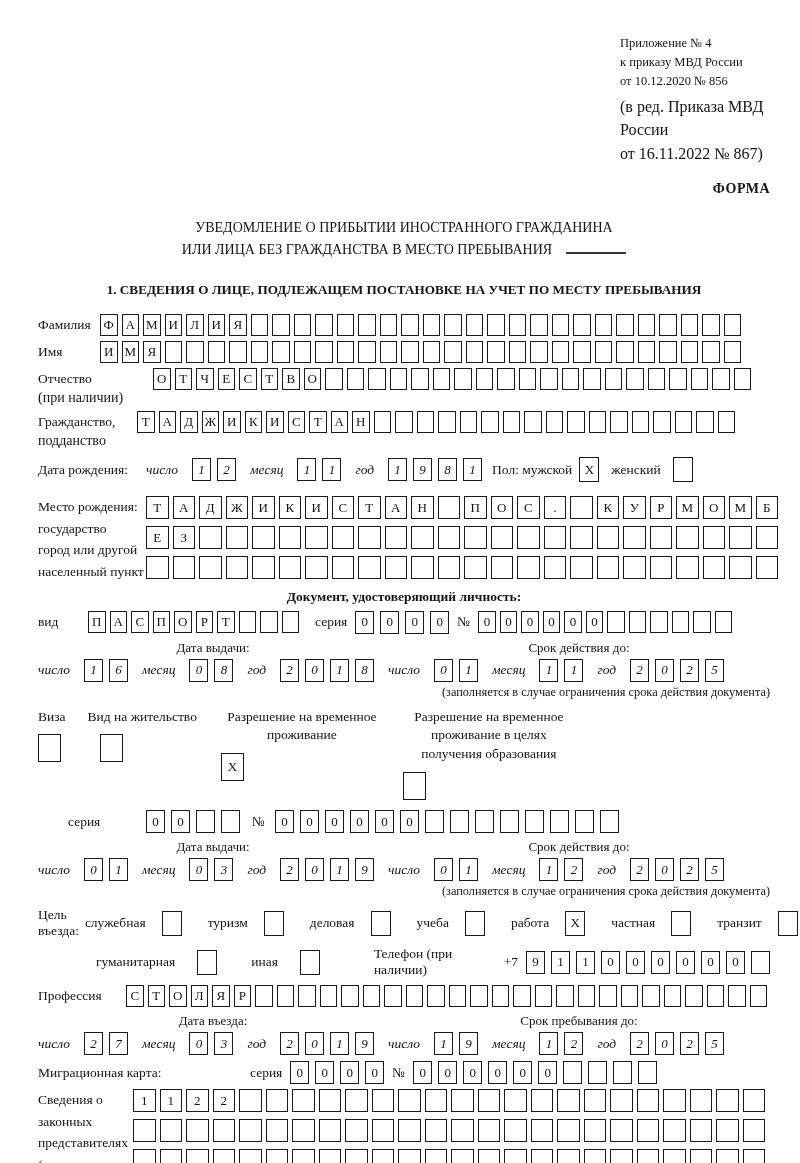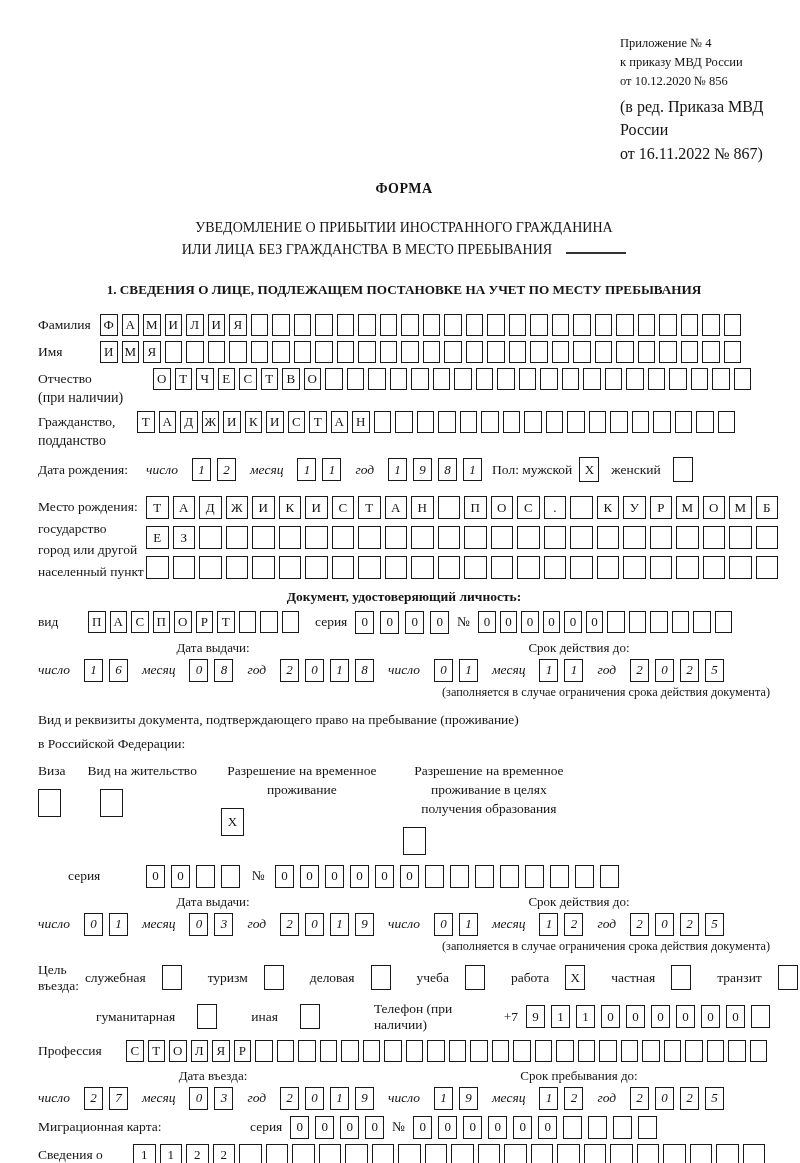--- a/index.html
+++ b/index.html
@@ -2,21 +2,21 @@
 <html><head>
 <meta charset="utf-8">
 <style>
   html,body{margin:0;padding:0;background:#fff;}
   body{width:800px;height:1163px;overflow:hidden;font-family:"Liberation Serif",serif;color:#141414;}
   .page{box-sizing:border-box;width:800px;height:1163px;padding:34px 30px 0 38px;}
 
   
   .annex{margin-left:582px;font-size:12.5px;line-height:1.5;}
   .annex-note{margin-top:5px;font-size:16px;line-height:1.45;}
-  .forma{margin-top:16px;text-align:center;font-weight:bold;font-size:14px;letter-spacing:.5px;}
+  .forma{margin-top:16px;text-align:right;font-weight:bold;font-size:14px;letter-spacing:.5px;}
   .title{margin-top:20px;text-align:center;font-weight:normal;font-size:14px;line-height:1.55;}
   .title-underline{display:inline-block;width:60px;border-bottom:2px solid #333;margin-left:14px;vertical-align:baseline;}
   .section1{margin-top:22px;margin-bottom:16px;text-align:center;font-weight:bold;font-size:13.2px;}
 
   
   .frow{display:flex;align-items:center;margin-bottom:5px;font-size:13.5px;}
   .flabel{flex-shrink:0;}
   .subline{font-size:14px;margin:-2px 0 5px 0;}
   .cells{display:flex;gap:4px;}
   .cell{box-sizing:border-box;flex-shrink:0;width:17.5px;height:22px;border:1.7px solid #1a1a1a;
@@ -419,24 +419,20 @@
       <span class="cells date">
           <span class="cell">2</span>
           <span class="cell">0</span>
           <span class="cell">2</span>
           <span class="cell">5</span>
         </span>
     </span>
   </div>
   <div class="note">(заполняется в случае ограничения срока действия документа)</div>
 
-  <div class="intro">
-    <div>Вид и реквизиты документа, подтверждающего право на пребывание (проживание)</div>
-    <div>в Российской Федерации:</div>
-  </div>
 
   <div class="optrow">
     <span class="opt">
       <span class="opt-label">Виза</span>
       <span class="cells cbl">
           <span class="cell"></span>
         </span>
     </span>
     <span class="opt" style="margin-left:22px">
       <span class="opt-label">Вид на жительство</span>

